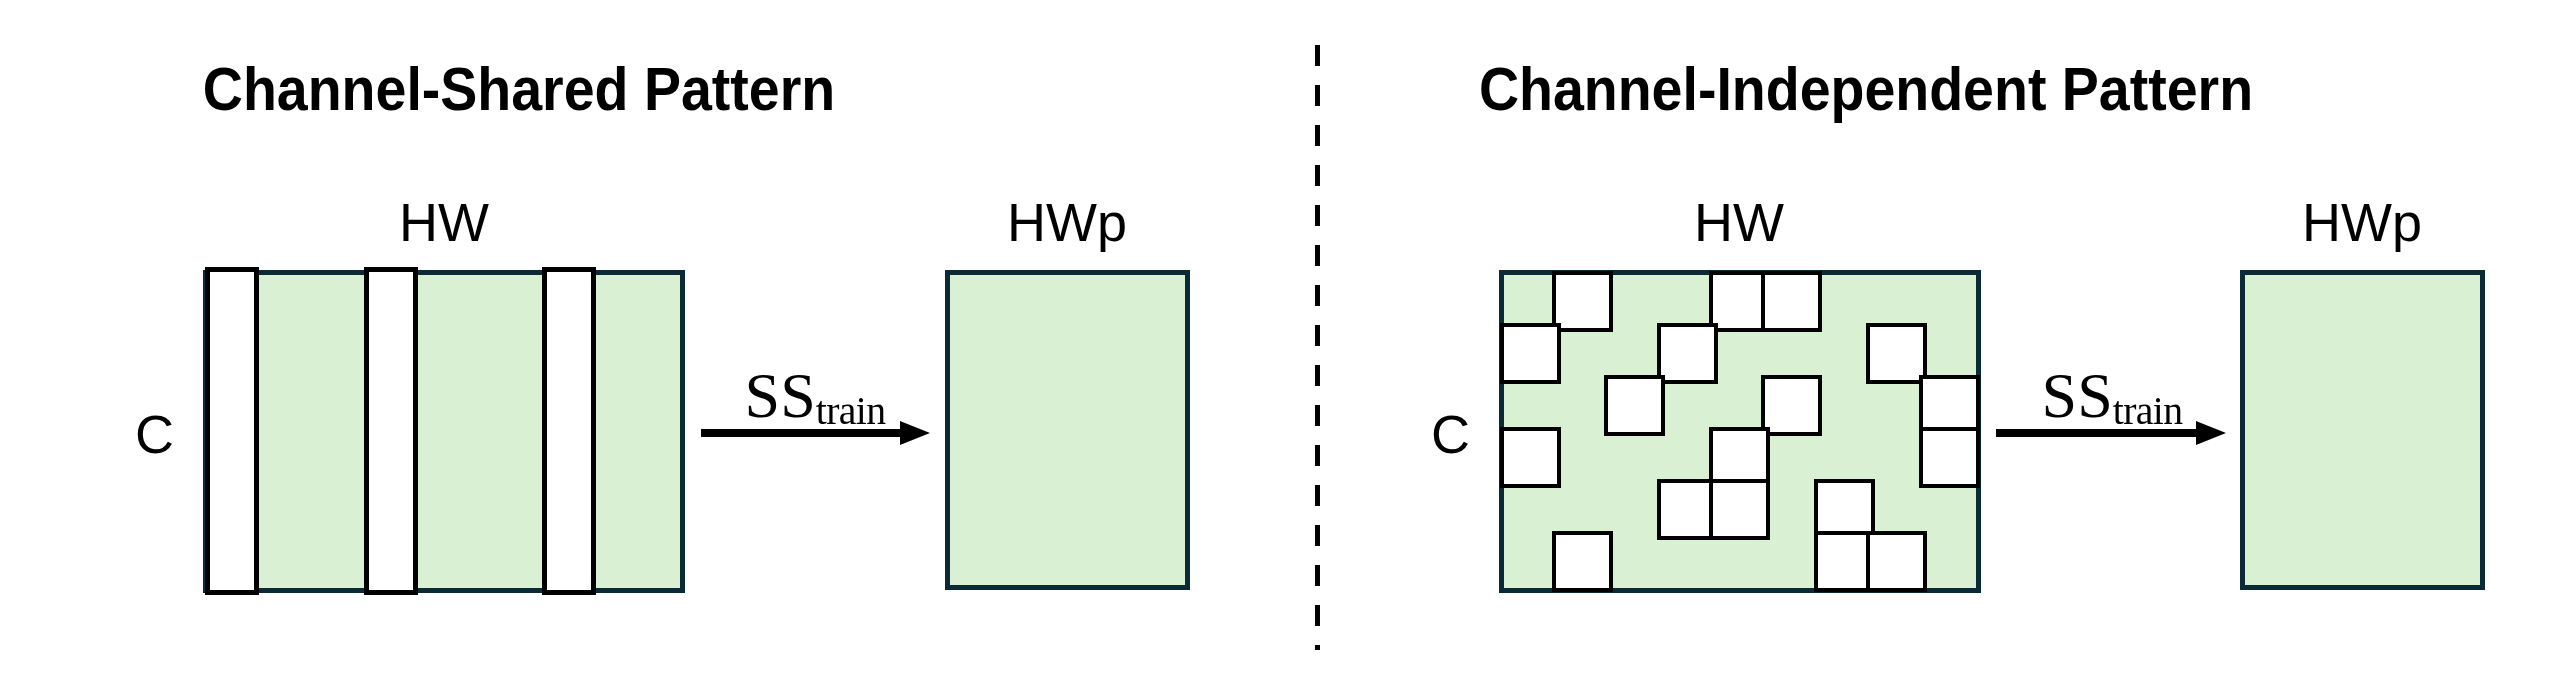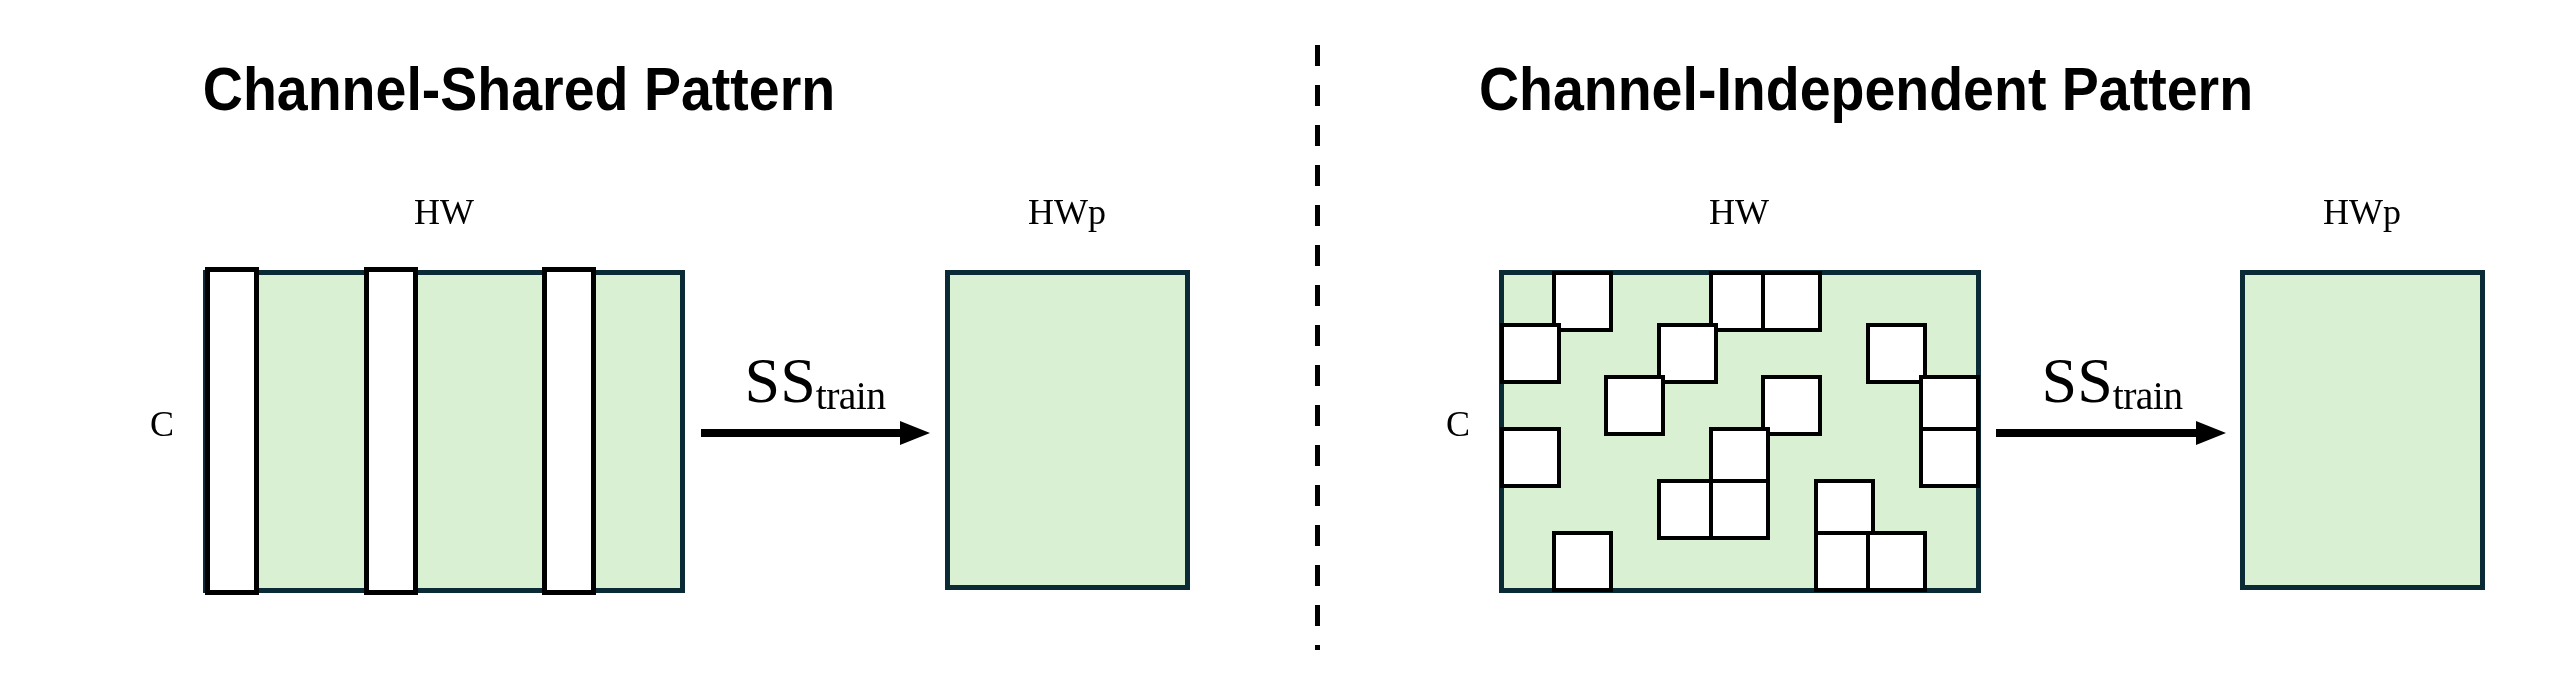--- a/index.html
+++ b/index.html
@@ -19,24 +19,23 @@
     text-align:center;
     white-space:nowrap;
     transform:scaleX(.91);
     transform-origin:center;
     top:54px;
   }
   .title-l{left:68px;}
   .title-r{left:1415px;}
   .dim-label{
     position:absolute;
-    font-size:36px;
+    font-size:54px;
     color:var(--text,#000);
     white-space:nowrap;
-    font-family:Liberation Serif, serif;
   }
   .hw-l{left:251px;top:191px;width:386px;text-align:center;}
   .hw-r{left:1546px;top:191px;width:386px;text-align:center;}
   .hwp-l{left:874px;top:191px;width:386px;text-align:center;}
   .hwp-r{left:2169px;top:191px;width:386px;text-align:center;}
   .c-l{left:45px;top:403px;width:129px;text-align:right;}
   .c-r{left:1341px;top:403px;width:129px;text-align:right;}
   .tensor{
     position:absolute;
     box-sizing:border-box;
@@ -65,21 +64,21 @@
   .arrow-head{
     position:absolute;top:421px;
     width:0;height:0;
     border-top:12.2px solid transparent;
     border-bottom:12.2px solid transparent;
     border-left:30px solid var(--black,#000);
   }
   .arrow-head-l{left:900px;}
   .arrow-head-r{left:2196px;}
   .ss-label{
-    position:absolute;top:344px;width:322px;
+    position:absolute;top:359px;width:322px;
     font-family:"Liberation Serif",serif;
     font-size:64px;color:var(--text,#000);
     text-align:center;white-space:nowrap;
   }
   .ss-l{left:654px;}
   .ss-r{left:1951px;}
   .ss-sub{font-size:0.62em;vertical-align:-0.18em;letter-spacing:-0.6px;}
   .divider{
     position:absolute;
     left:1315px;top:45px;width:5.2px;height:605px;

